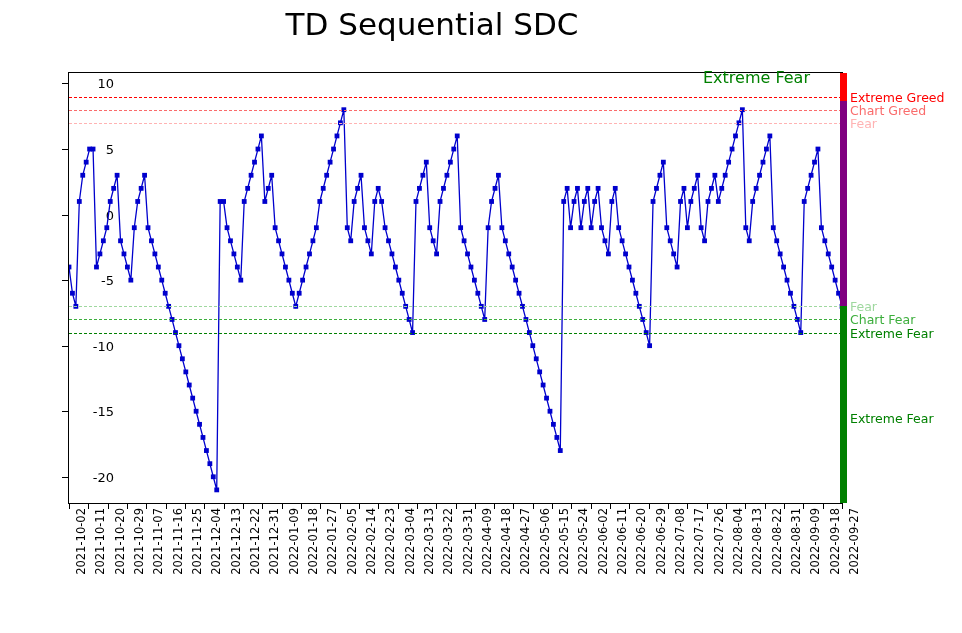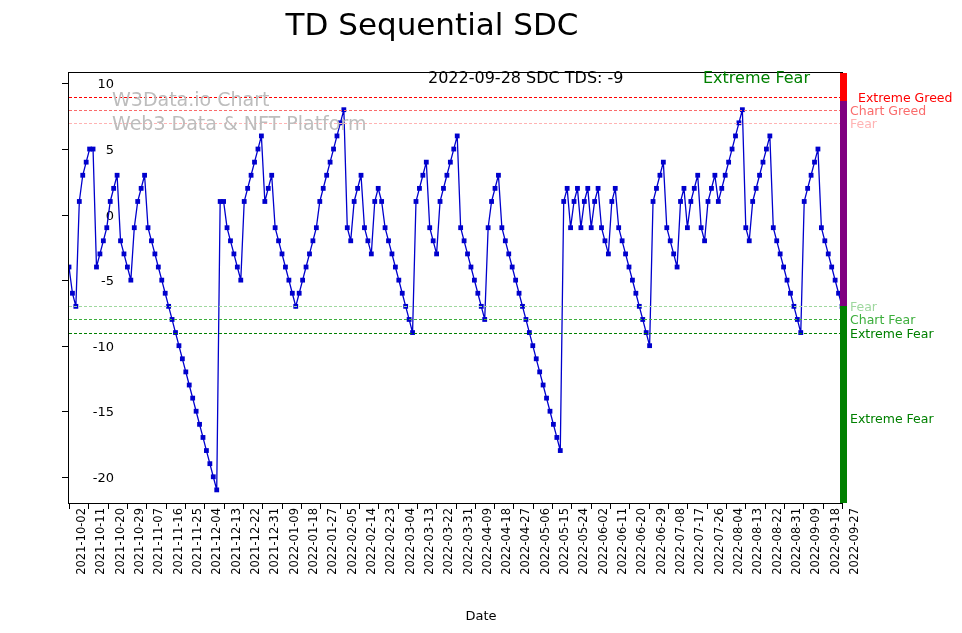--- a/index.html
+++ b/index.html
@@ -391,36 +391,32 @@
       <div class="xtick-lbl" style="left: 769.7px;">2022-08-22</div>
       <div class="xtick-line" style="left: 784.025px;"></div>
       <div class="xtick-lbl" style="left: 789.025px;">2022-08-31</div>
       <div class="xtick-line" style="left: 803.35px;"></div>
       <div class="xtick-lbl" style="left: 808.35px;">2022-09-09</div>
       <div class="xtick-line" style="left: 822.675px;"></div>
       <div class="xtick-lbl" style="left: 827.675px;">2022-09-18</div>
       <div class="xtick-line" style="left: 842px;"></div>
       <div class="xtick-lbl" style="left: 847px;">2022-09-27</div>
     </div>
-  <div id="xlabel">Date</div>
 
   <div id="cbar-host">
       <div class="cbar" style="top: 73px; height: 27.5305px; background: rgb(255, 0, 0);"></div>
       <div class="cbar" style="top: 100.53px; height: 205.823px; background: rgb(128, 0, 128);"></div>
       <div class="cbar" style="top: 306.354px; height: 196.646px; background: rgb(0, 128, 0);"></div>
     </div>
   <div id="rlabels-host">
-      <div class="rlabel" style="top: 96.5976px; color: rgb(255, 0, 0); margin-left: 8px;">Extreme Greed</div>
+      <div class="rlabel" style="top: 96.5976px; color: rgb(255, 0, 0);">Extreme Greed</div>
       <div class="rlabel" style="top: 109.707px; color: rgb(250, 107, 107);">Chart Greed</div>
       <div class="rlabel" style="top: 122.817px; color: rgb(255, 179, 179);">Fear</div>
       <div class="rlabel" style="top: 306.354px; color: rgb(159, 216, 159); text-align: right;">Fear</div>
       <div class="rlabel" style="top: 319.463px; color: rgb(60, 174, 60);">Chart Fear</div>
       <div class="rlabel" style="top: 332.573px; color: rgb(0, 128, 0);">Extreme Fear</div>
       <div class="rlabel" style="top: 417.787px; color: rgb(0, 128, 0);">Extreme Fear</div>
     </div>
 
-  <div id="annot">2022-09-28 SDC TDS: -9</div>
   <div id="annot-mood">Extreme Fear</div>
 
-  <div class="wm" id="wm1">W3Data.io Chart</div>
-  <div class="wm" id="wm2">Web3 Data &amp; NFT Platform</div>
 
 </div>
 
 </body></html>

